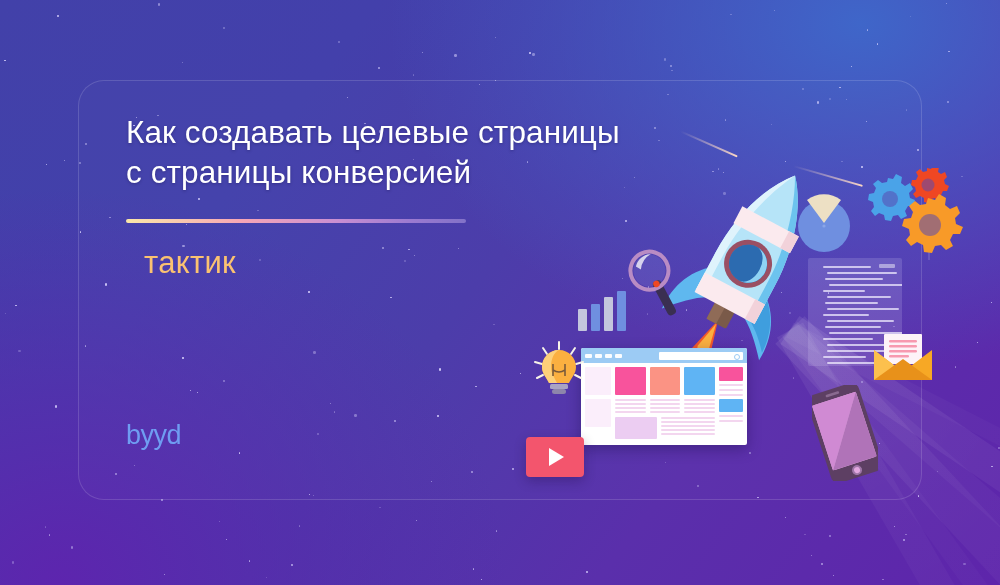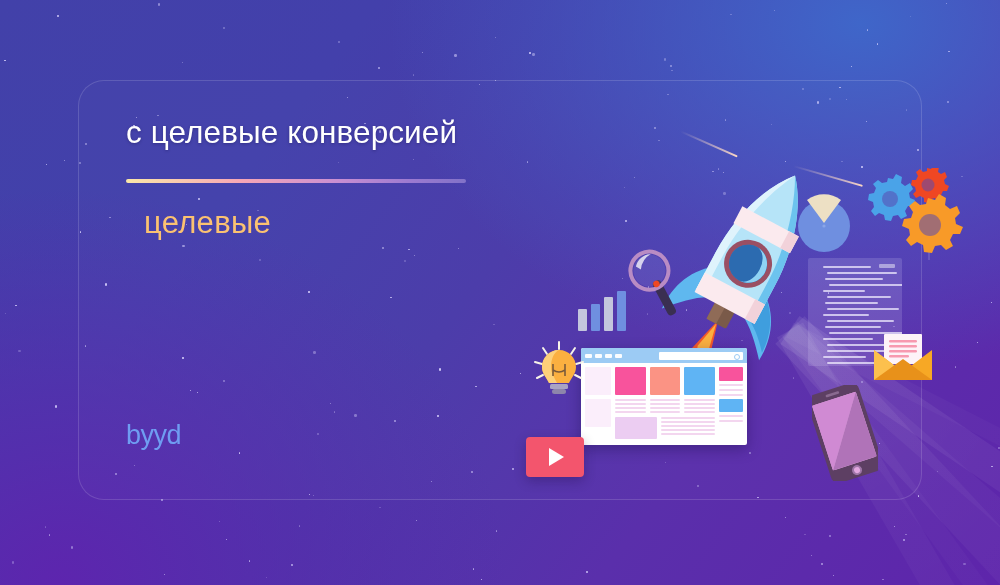--- a/index.html
+++ b/index.html
@@ -533,25 +533,26 @@
       </g>
       <path d="M2 16 L31 38 L60 16 L60 46 L2 46 Z" fill="#f7a825"></path>
       <path d="M2 16 L31 38 L31 46 L2 46 Z" fill="#fcc04d"></path>
       <path d="M2 46 L31 25 L60 46 Z" fill="#e8911a"></path>
     </svg>
 
   </div>
 
   <div class="textblock">
     <h1 class="title">
-      <span class="l2">с целевые конверсией</span>
+      <span>Как создавать целевые страницы</span>
+      <span class="l2">с страницы конверсией</span>
     </h1>
     <div class="divider"></div>
     <div class="tactics">
-      <span class="tactics-word">целевые</span>
+      <span class="tactics-word">тактик</span>
     </div>
   </div>
 
   <div class="logo">
     <span>byyd</span>
   </div>
 
 </div>
 
 </body></html>

